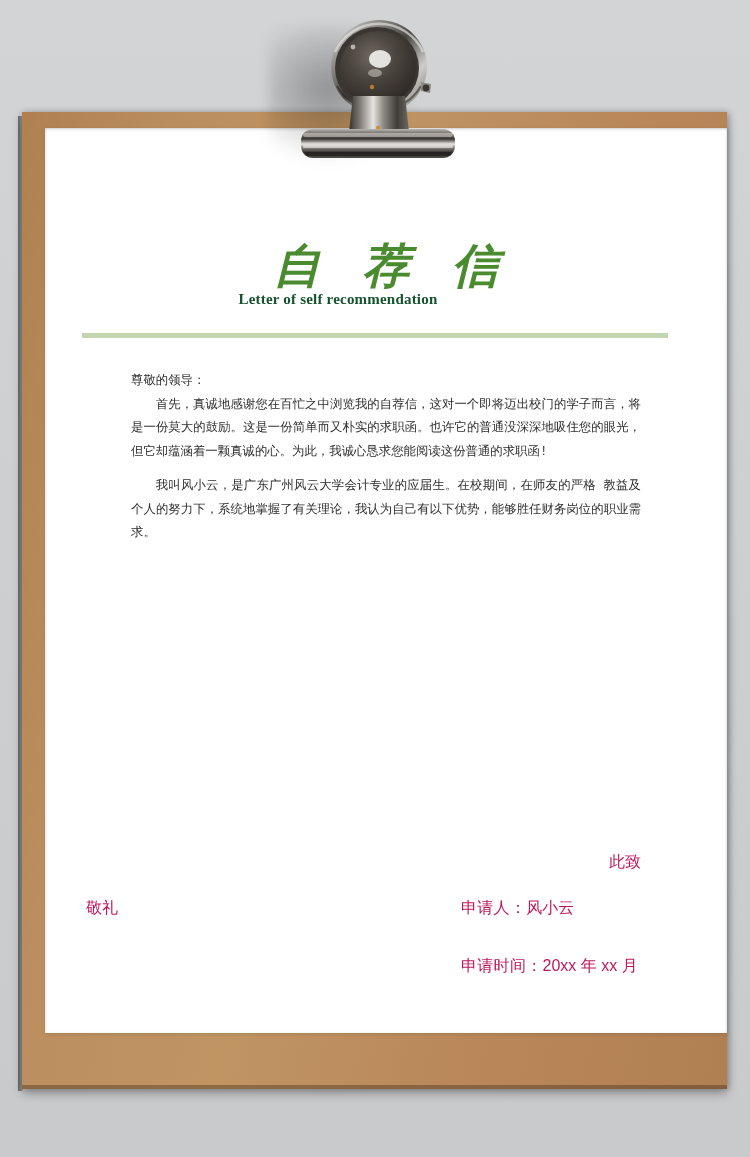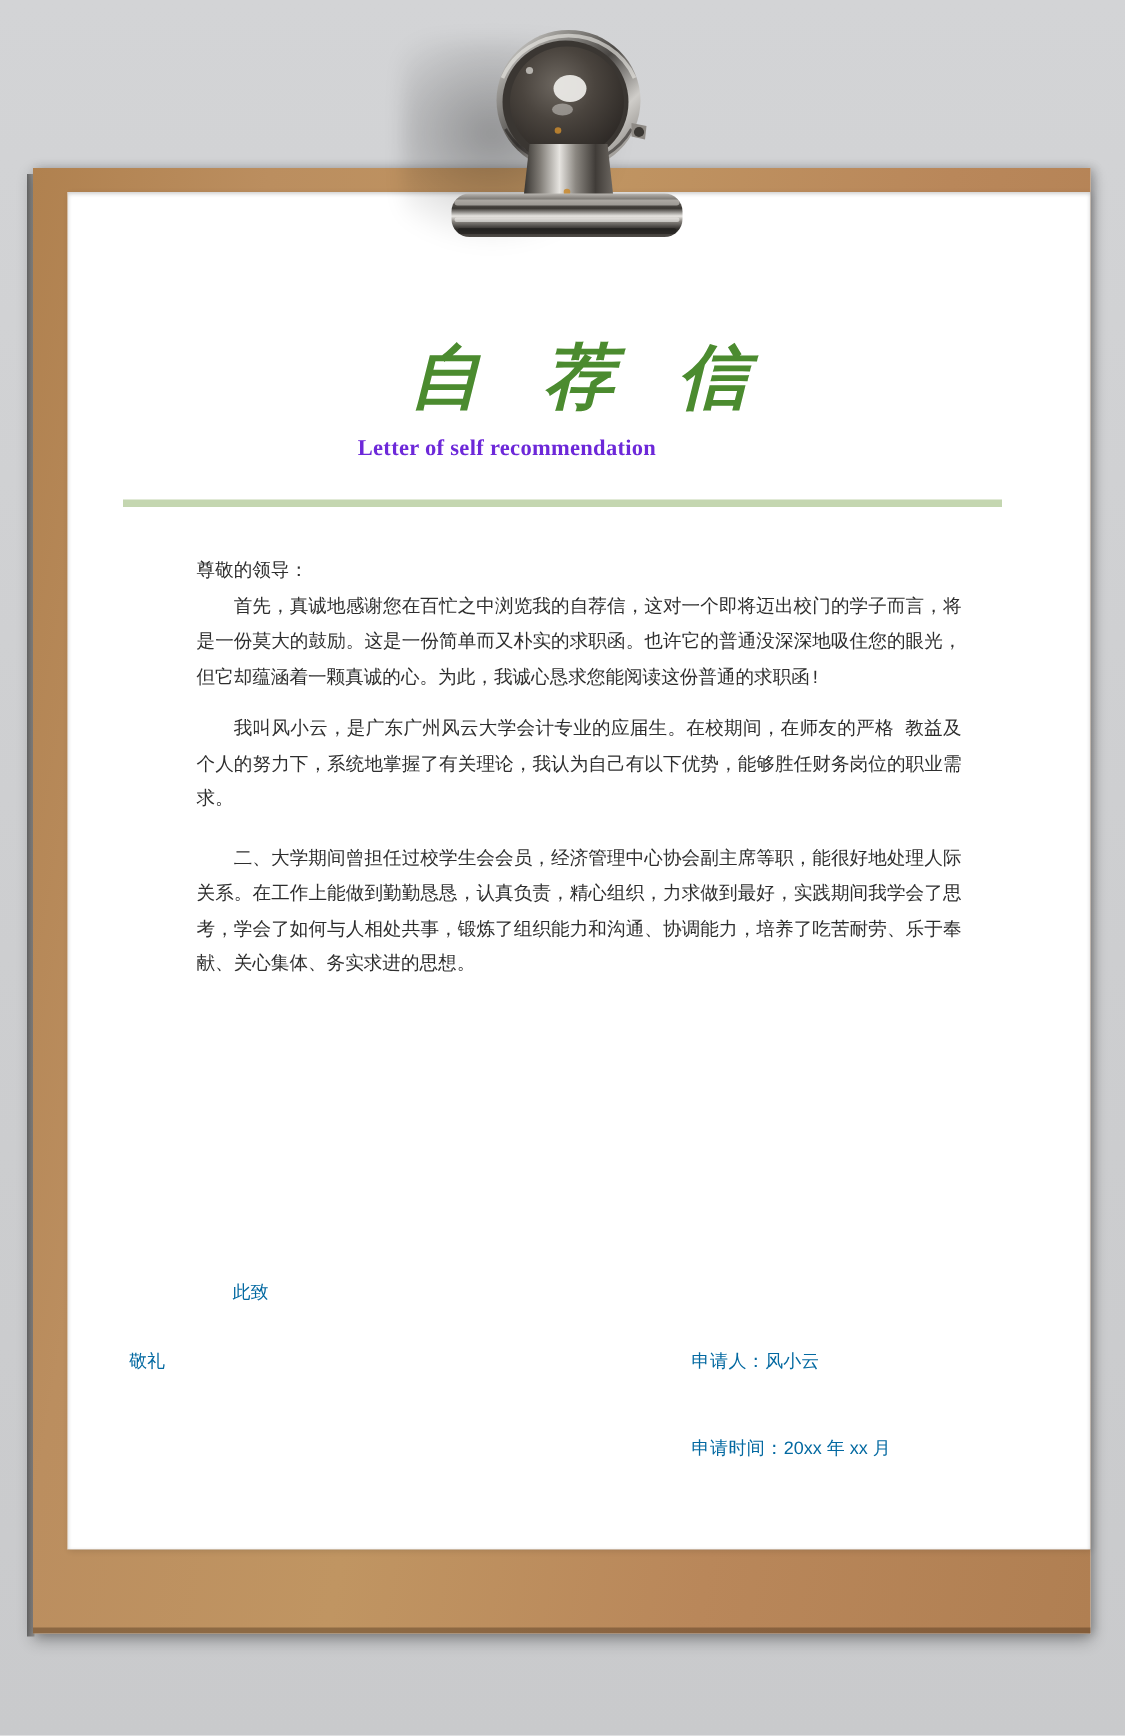--- a/index.html
+++ b/index.html
@@ -88,40 +88,40 @@
     left: 45px;
     top: 128px;
     width: 682px;
     height: 905px;
     z-index: 5;
   }
 
   #title {
     position: absolute;
     left: 0;
-    top: 100px;
+    top: 114px;
     width: 682px;
     text-align: center;
     color: #4b8b2f;
     font-family: "DejaVu Serif", "Liberation Serif", serif;
     font-size: 47px;
     font-weight: 700;
     font-style: italic;
     letter-spacing: 13px;
     text-indent: 13px;
     line-height: 1;
   }
 
   #subtitle {
     position: absolute;
     left: 0;
     top: 163px;
     width: 586px;
     text-align: center;
-    color: #6d28d9;
+    color: #14532d;
     font-family: "Liberation Serif", "DejaVu Serif", serif;
     font-size: 15px;
     font-weight: 700;
     letter-spacing: 0.2px;
   }
 
   #rule {
     position: absolute;
     left: 37px;
     top: 205px;
@@ -148,23 +148,24 @@
   .indent { text-indent: 2em; }
   .gap-sm { margin-top: 0px; }
   .gap-md { margin-top: 16px; }
   .gap-lg { margin-top: 11px; }
 
   #closing {
     position: absolute;
     left: 86px;
     top: 722px;
     width: 510px;
-    color: #0369a1;
-    font-size: 12px;
+    color: #be185d;
+    font-size: 16px;
     line-height: 23.5px;
+    text-align: right;
   }
   #closing-thus {
     text-indent: 2em;
   }
   #closing-salute-row {
     position: relative;
     margin-top: 22px;
     height: 24px;
   }
   #closing-salute {
@@ -264,21 +265,20 @@
   <div id="title">自 荐 信</div>
 
   <div id="subtitle">Letter of self recommendation</div>
 
   <div id="rule"></div>
 
   <div id="letter-body">
     <p class="para">尊敬的领导：</p>
     <p class="para indent gap-sm">首先，真诚地感谢您在百忙之中浏览我的自荐信，这对一个即将迈出校门的学子而言，将是一份莫大的鼓励。这是一份简单而又朴实的求职函。也许它的普通没深深地吸住您的眼光， 但它却蕴涵着一颗真诚的心。为此，我诚心恳求您能阅读这份普通的求职函!</p>
     <p class="para indent gap-lg">我叫风小云，是广东广州风云大学会计专业的应届生。在校期间，在师友的严格 教益及个人的努力下，系统地掌握了有关理论，我认为自己有以下优势，能够胜任财务岗位的职业需求。</p>
-    <p class="para indent gap-md">二、大学期间曾担任过校学生会会员，经济管理中心协会副主席等职，能很好地处理人际关系。在工作上能做到勤勤恳恳，认真负责，精心组织，力求做到最好，实践期间我学会了思考，学会了如何与人相处共事，锻炼了组织能力和沟通、协调能力，培养了吃苦耐劳、乐于奉献、关心集体、务实求进的思想。</p>
   </div>
 
   <div id="closing">
     <div id="closing-thus">此致</div>
     <div id="closing-salute-row">
       <div id="closing-salute">敬礼</div>
       <div id="applicant-line">
         <span class="sig-label">申请人：</span><span>风小云</span>
       </div>
       <div id="date-line">

